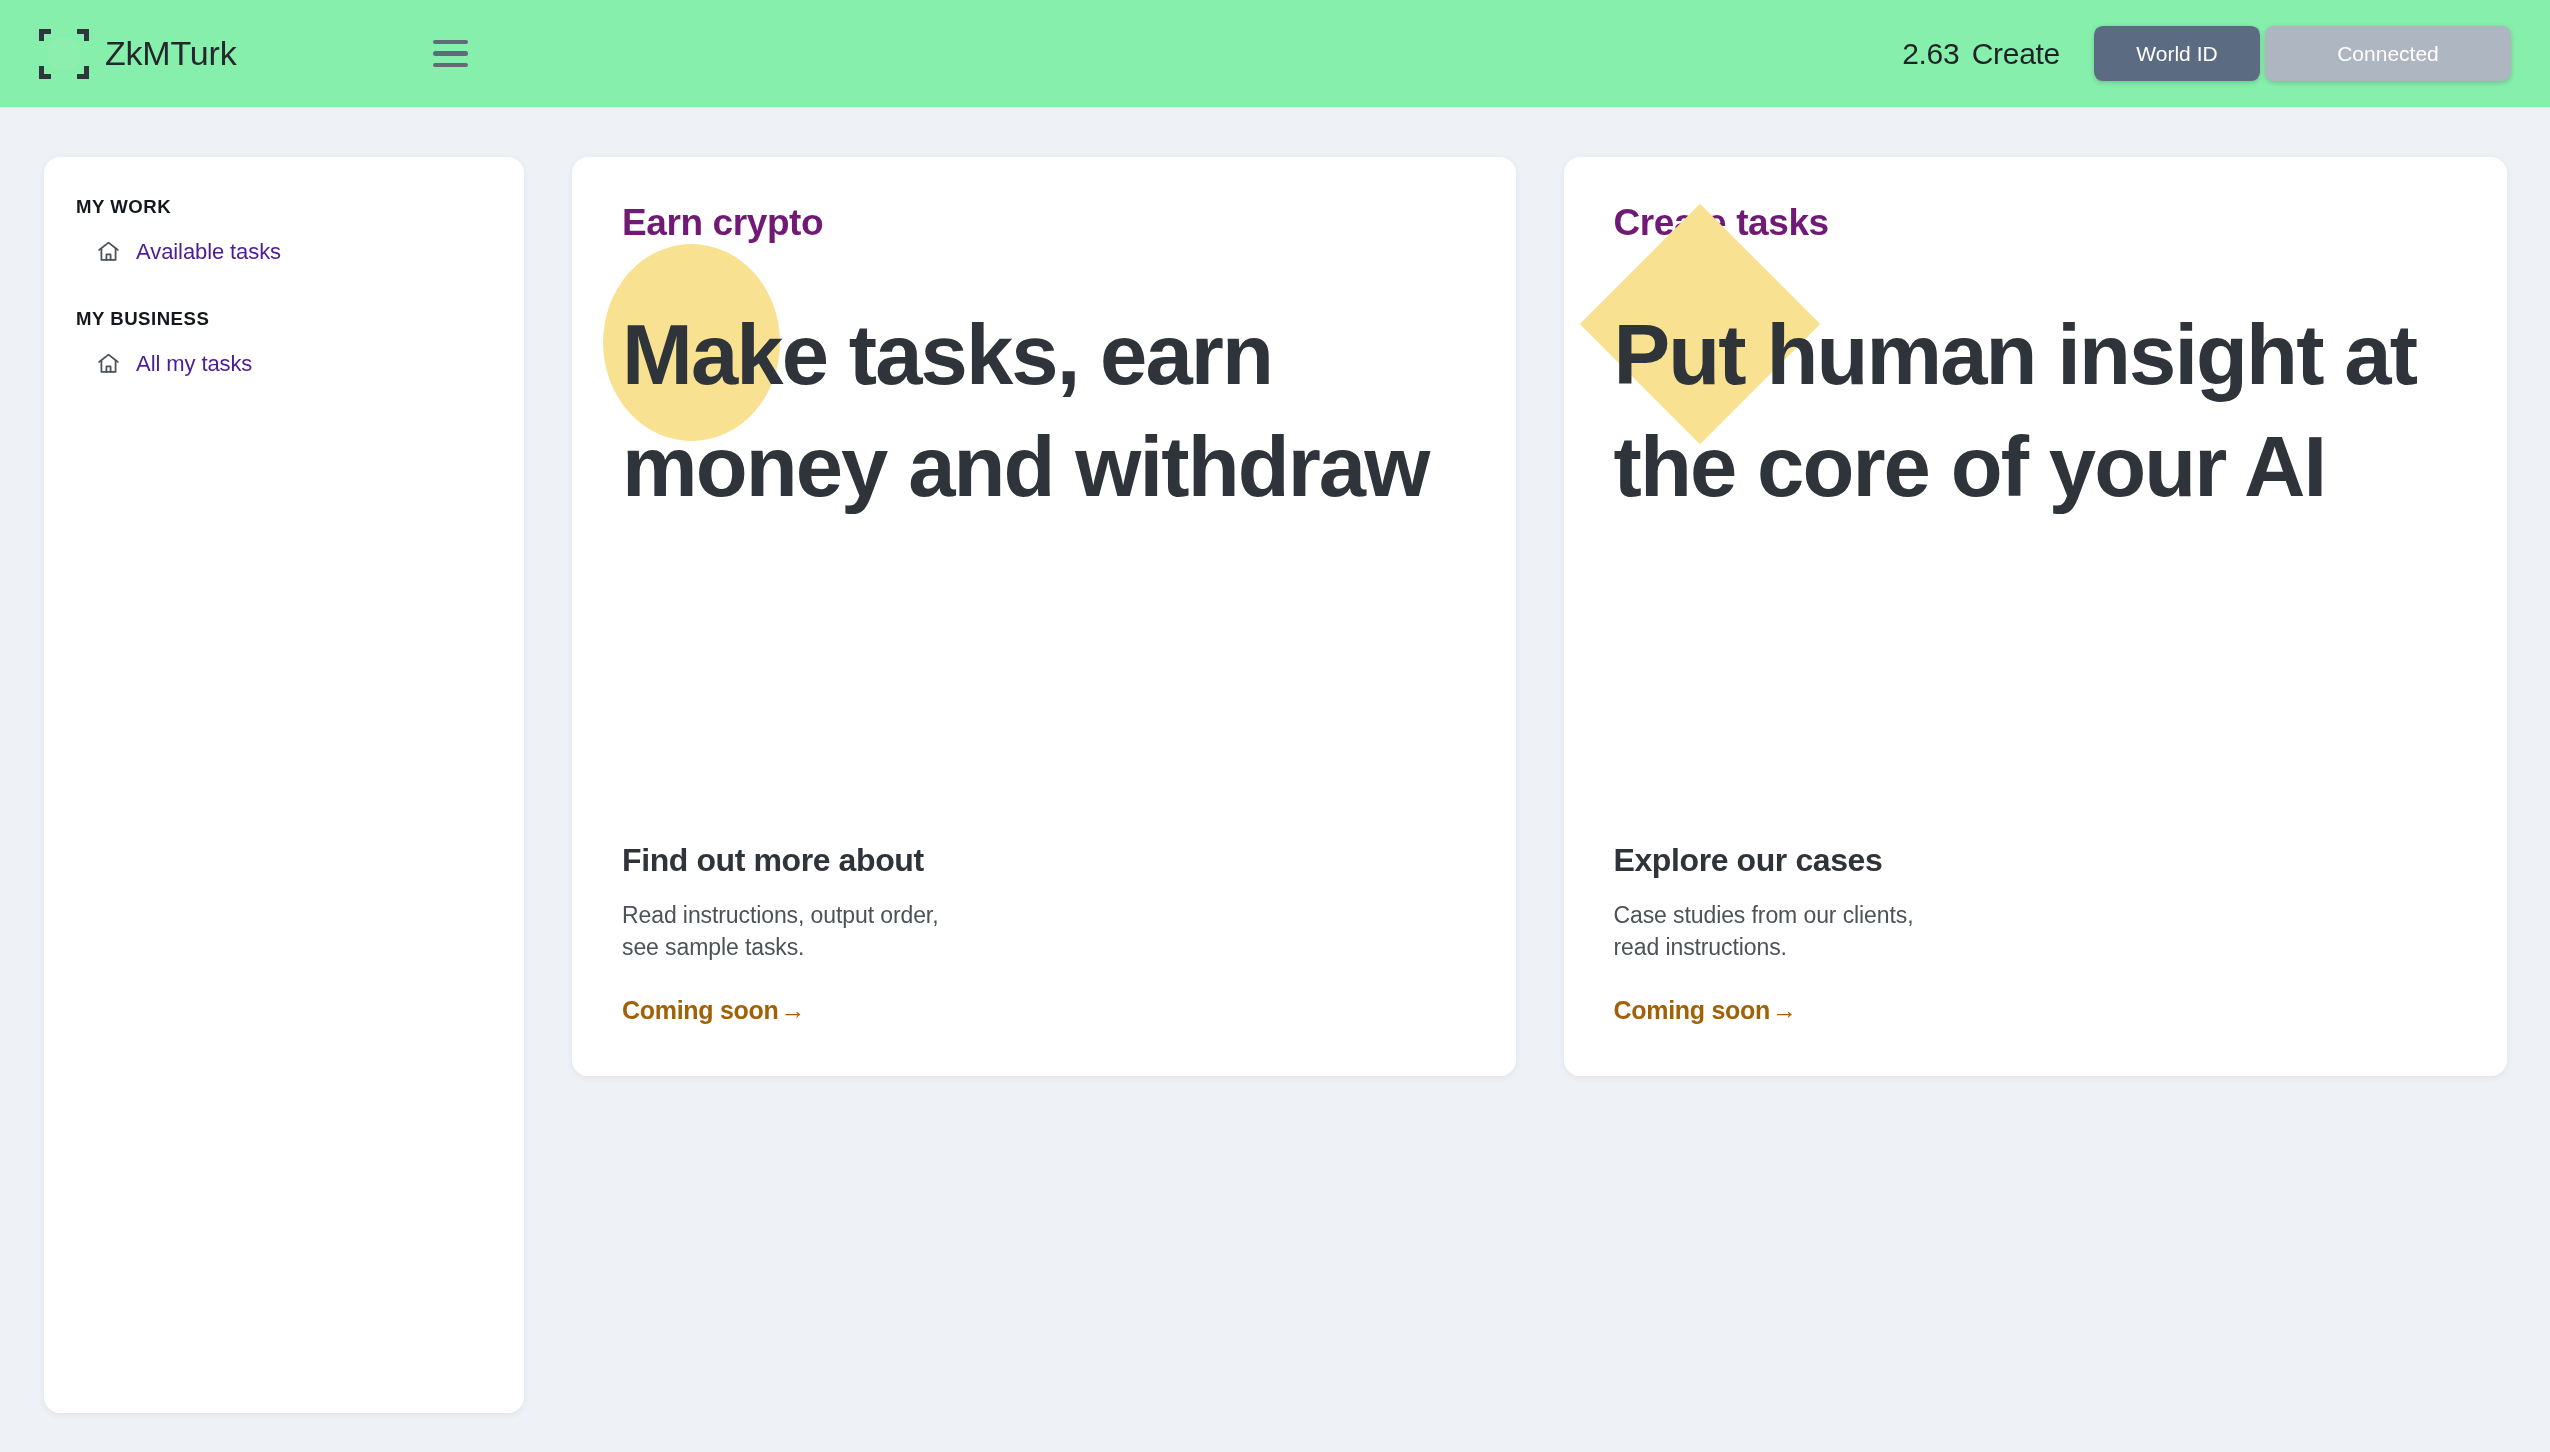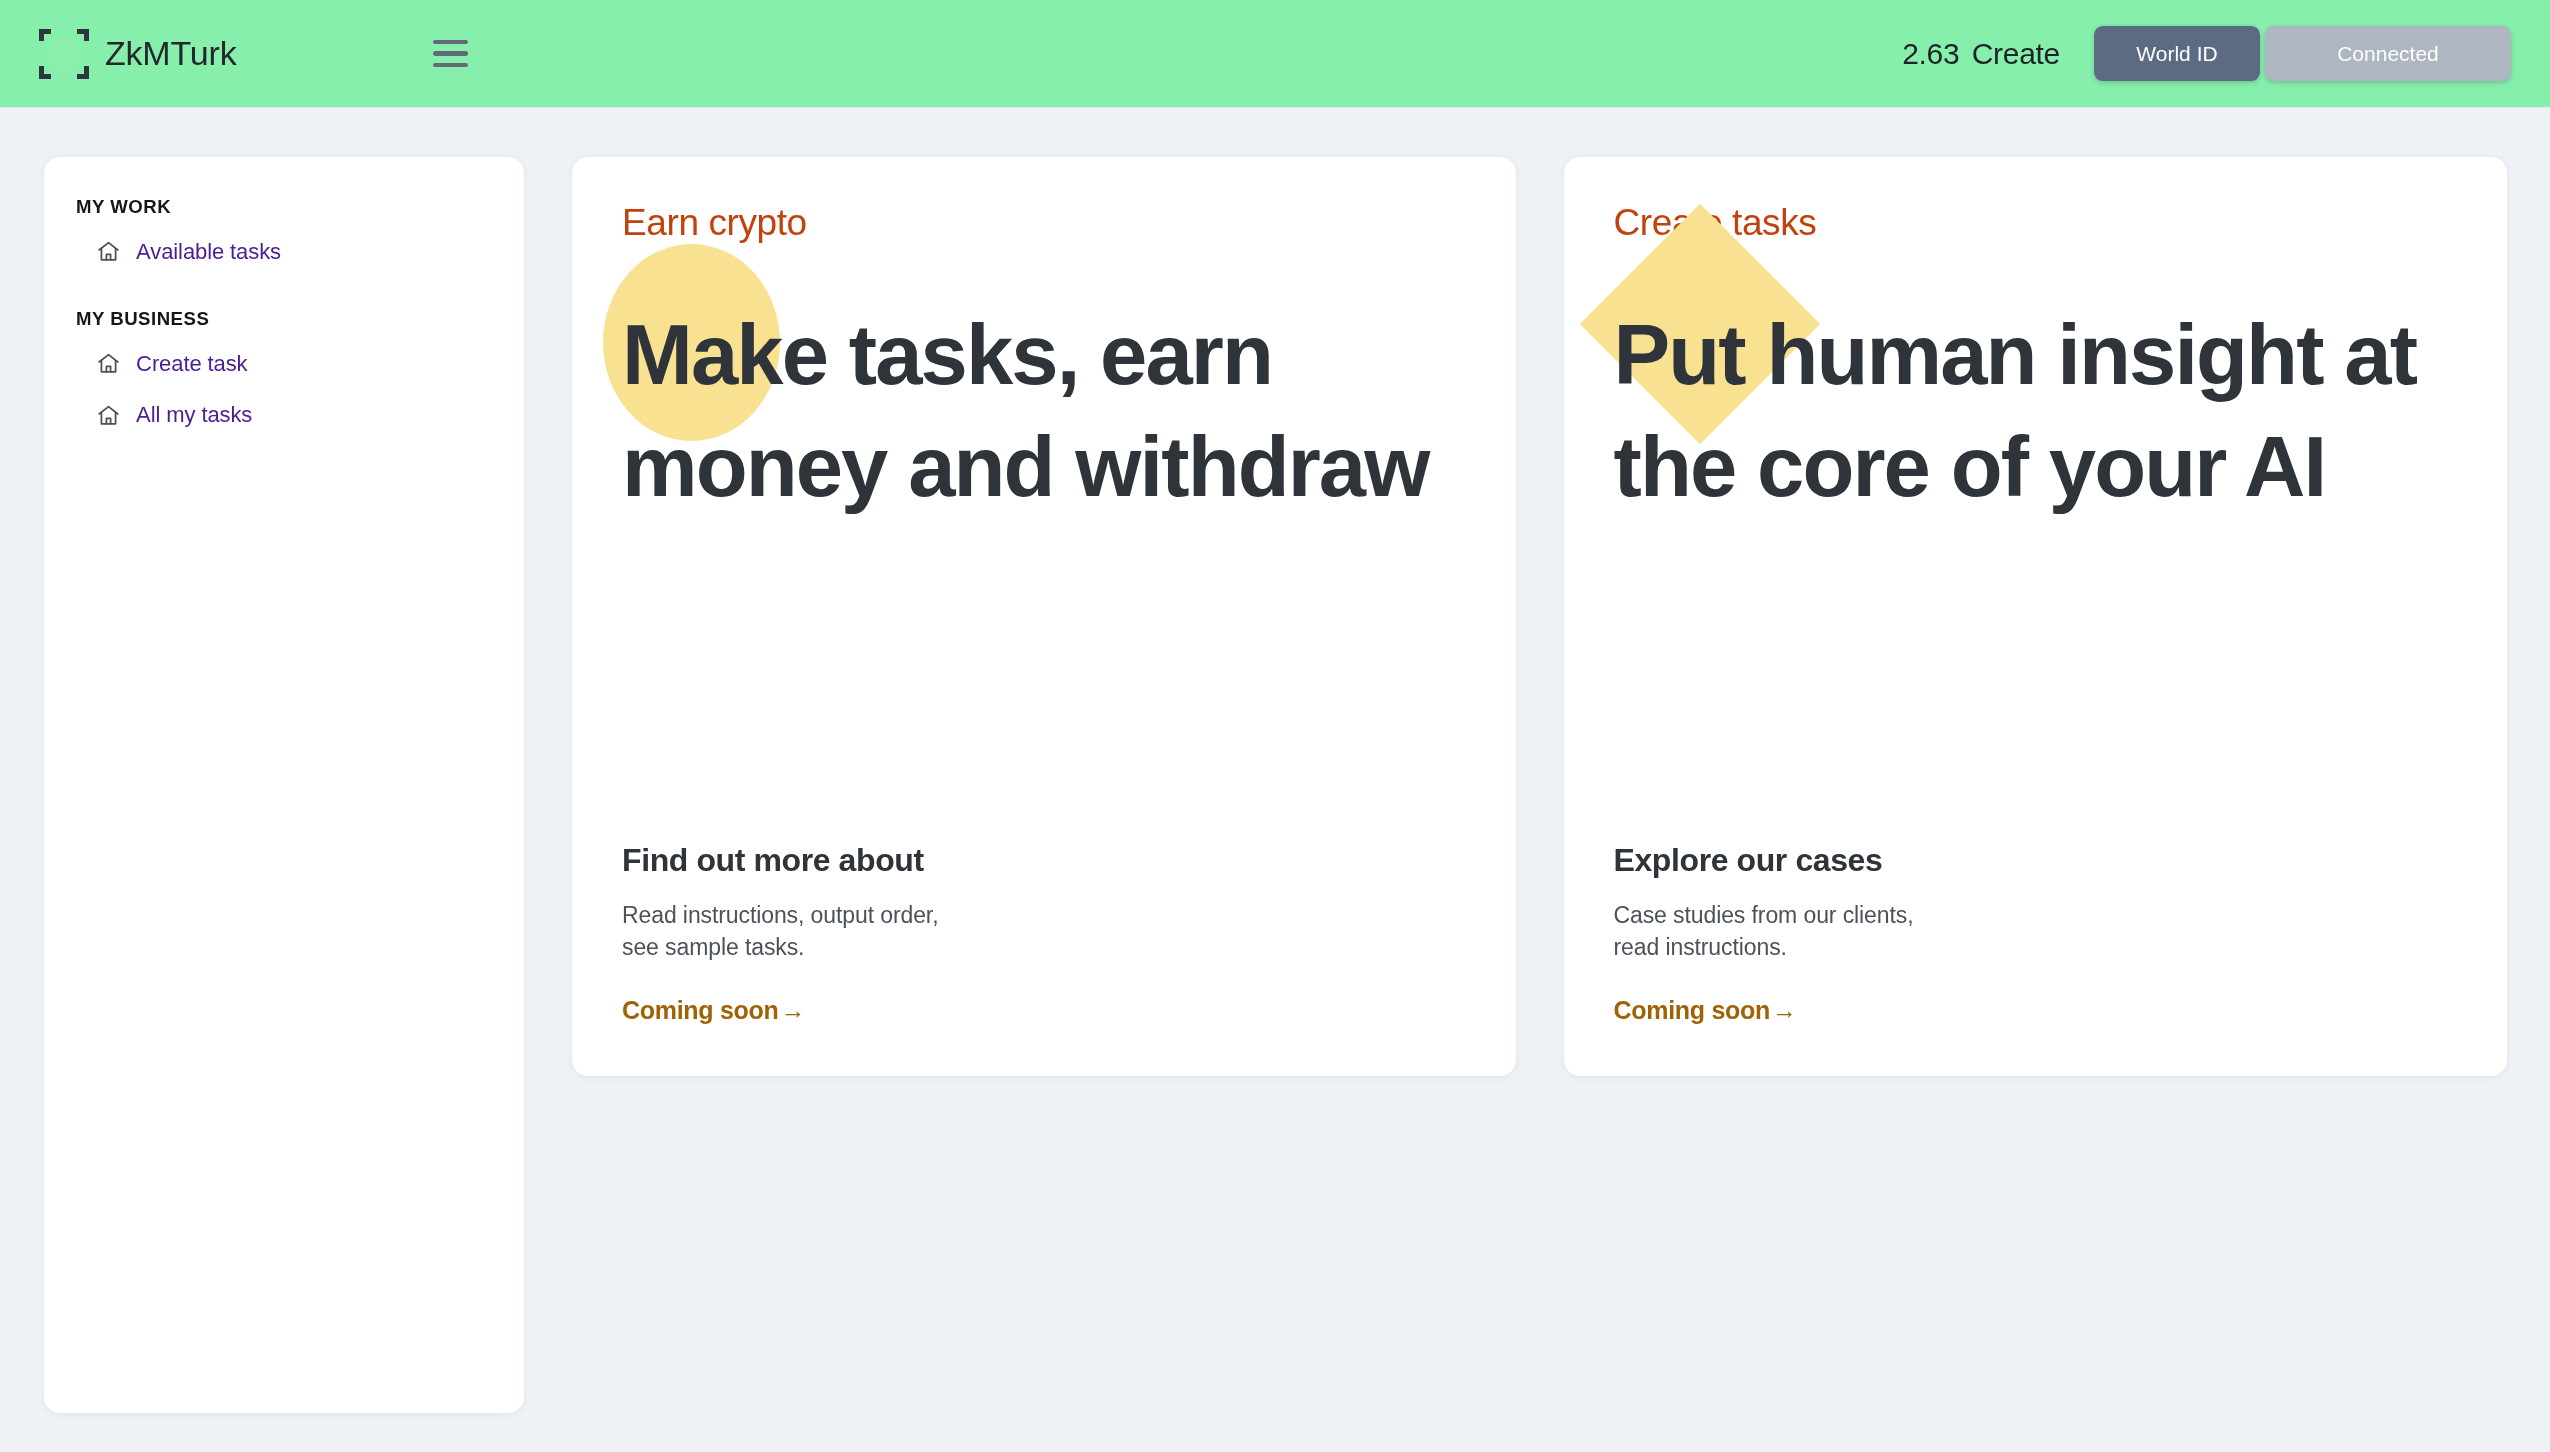--- a/index.html
+++ b/index.html
@@ -188,22 +188,22 @@
     border-radius: 16px;
     box-shadow: 0 1.8px 6.2px rgba(60,72,95,0.07);
     padding: 46px 50px 51px 50px;
     min-height: 919px;
     display: flex;
     flex-direction: column;
   }
 
   .card-eyebrow {
     font-size: 37px;
-    font-weight: 400;
-    color: #c2410c;
+    font-weight: 700;
+    color: #701a75;
     letter-spacing: -0.4px;
     line-height: 1.1;
   }
 
   .headline-wrap {
     position: relative;
     margin-top: 55px;
   }
 
   .blob {
@@ -313,30 +313,20 @@
           <path d="M3 10.5 12 3.5l9 7"></path>
           <path d="M5.2 9.6V20h13.6V9.6"></path>
           <path d="M10 20v-5.2h4V20"></path>
         </svg>
       </span>
       <span class="nav-label">Available tasks</span>
     </div>
 
     <div class="nav-section-title second">MY BUSINESS</div>
 
-    <div class="nav-item">
-      <span class="nav-icon">
-        <svg width="25" height="25" viewBox="0 0 24 24" fill="none" stroke="#4b5259" stroke-width="1.7" stroke-linecap="round" stroke-linejoin="round">
-          <path d="M3 10.5 12 3.5l9 7"></path>
-          <path d="M5.2 9.6V20h13.6V9.6"></path>
-          <path d="M10 20v-5.2h4V20"></path>
-        </svg>
-      </span>
-      <span class="nav-label">Create task</span>
-    </div>
 
     <div class="nav-item">
       <span class="nav-icon">
         <svg width="25" height="25" viewBox="0 0 24 24" fill="none" stroke="#4b5259" stroke-width="1.7" stroke-linecap="round" stroke-linejoin="round">
           <path d="M3 10.5 12 3.5l9 7"></path>
           <path d="M5.2 9.6V20h13.6V9.6"></path>
           <path d="M10 20v-5.2h4V20"></path>
         </svg>
       </span>
       <span class="nav-label">All my tasks</span>

